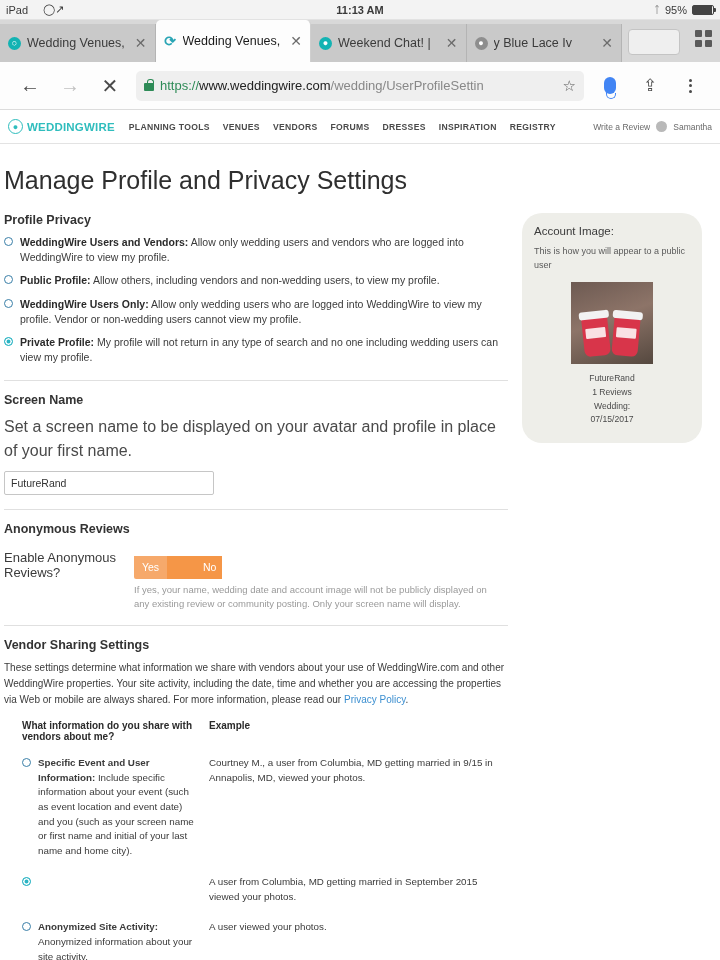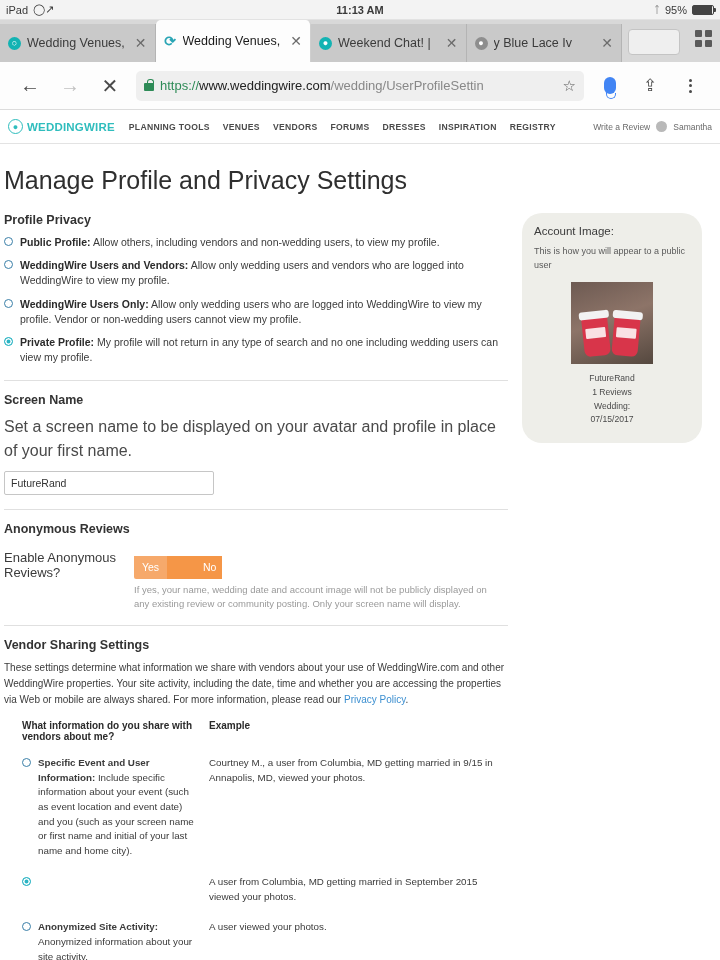--- a/index.html
+++ b/index.html
@@ -10,21 +10,21 @@
     background:#ffffff;
     -webkit-font-smoothing:antialiased;
   }
 
   
   .statusbar{
     height:20px; background:#f3f3f3; display:flex; align-items:center;
     font-size:11px; color:#3a3a3a; padding:0 6px; position:relative;
     border-bottom:1px solid #e2e2e2;
   }
-  .sb-left{display:flex; align-items:center; gap:5px;text-align:center;}
+  .sb-left{display:flex; align-items:center; gap:15px;text-align:center;}
   .sb-right{display:flex; align-items:center; gap:5px; margin-left:auto;}
   .sb-center{position:absolute; left:0; right:0; text-align:center; font-weight:bold; font-size:11px;}
   .wifi-glyph{font-size:11px;}
   .batt{display:inline-block; width:22px; height:10px; border:1px solid #444; border-radius:2px; position:relative;}
   .batt:after{content:""; position:absolute; right:-3px; top:2.5px; width:2px; height:4px; background:#444; border-radius:0 1px 1px 0;}
   .batt i{display:block; height:100%; background:#444; width:95%;}
 
   
   .tabbar{
     height:42px; background:#d8d8d8; display:flex; align-items:flex-end;
@@ -258,25 +258,25 @@
 
   <div class="content">
 
     <div class="left-col" style="padding-left:4px;">
 
       
       <div class="sect-title">Profile Privacy</div>
 
       <div class="radio-row">
         <span class="radio"></span>
-        <span><b>Public Profile:</b> <span>Allow others, including vendors and non-wedding users, to view my profile.</span></span>
+        <span><b>WeddingWire Users and Vendors:</b> <span>Allow only wedding users and vendors who are logged into WeddingWire to view my profile.</span></span>
       </div>
       <div class="radio-row">
         <span class="radio"></span>
-        <span><b>WeddingWire Users and Vendors:</b> <span>Allow only wedding users and vendors who are logged into WeddingWire to view my profile.</span></span>
+        <span><b>Public Profile:</b> <span>Allow others, including vendors and non-wedding users, to view my profile.</span></span>
       </div>
       <div class="radio-row">
         <span class="radio"></span>
         <span><b>WeddingWire Users Only:</b> <span>Allow only wedding users who are logged into WeddingWire to view my profile. Vendor or non-wedding users cannot view my profile.</span></span>
       </div>
       <div class="radio-row">
         <span class="radio on"></span>
         <span><b>Private Profile:</b> <span>My profile will not return in any type of search and no one including wedding users can view my profile.</span></span>
       </div>
 

